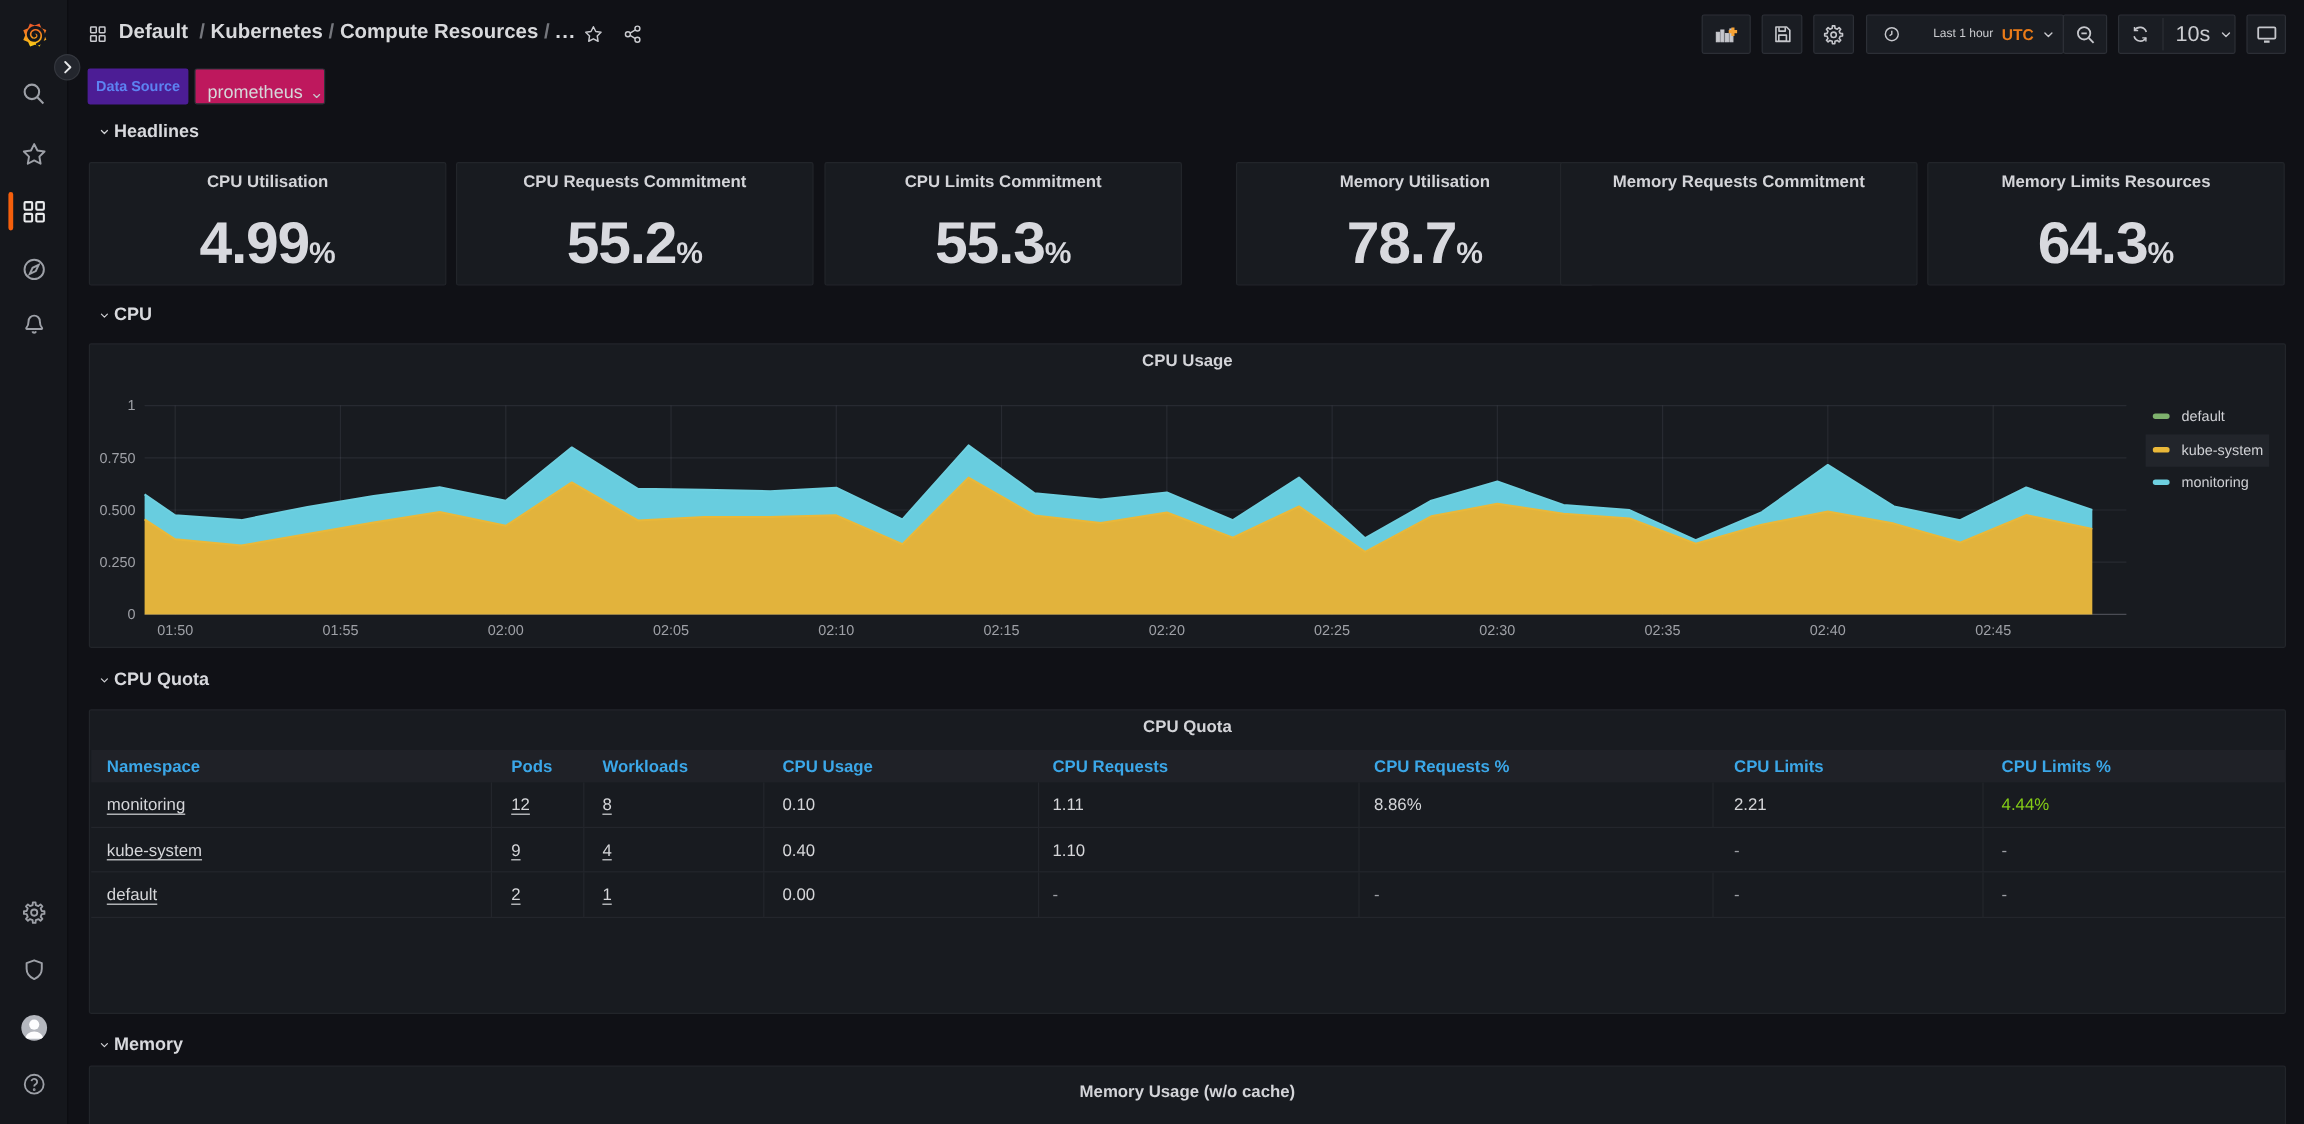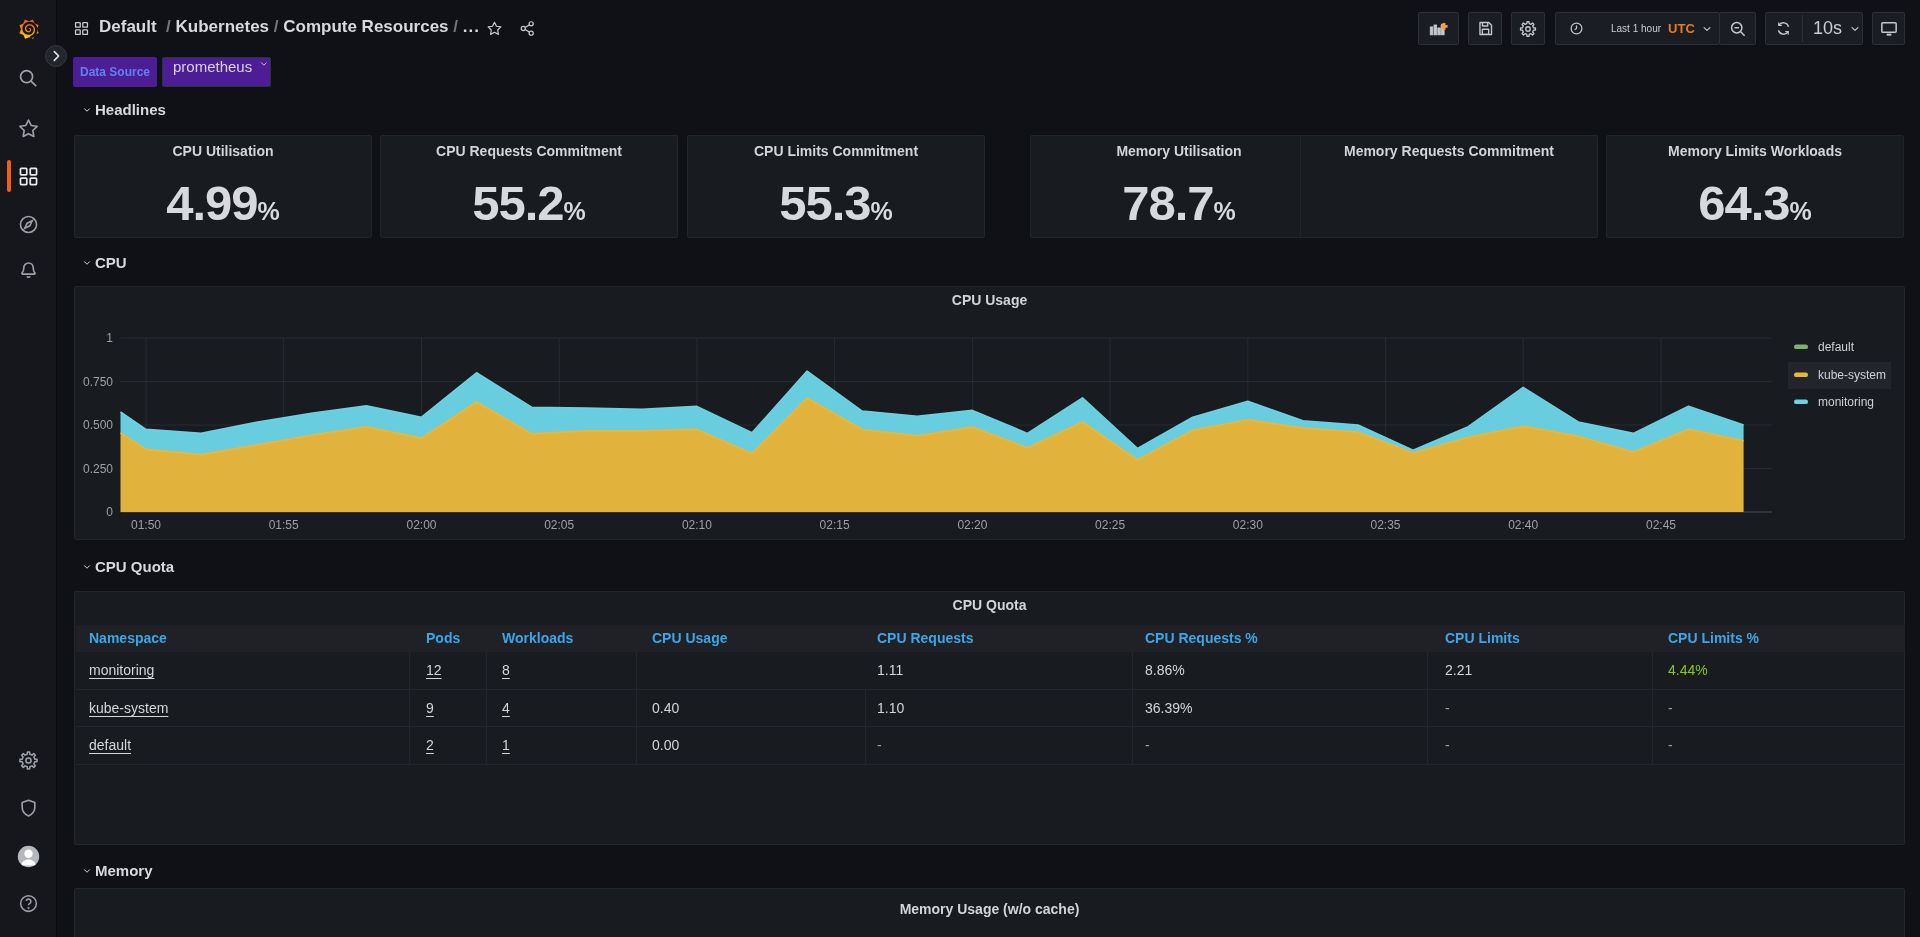--- a/index.html
+++ b/index.html
@@ -201,21 +201,21 @@
 <svg class="ic" width="14" height="14" viewBox="0 0 24 24" stroke="currentColor" style="color:#c6c7cc;margin-left:6px">
       <use href="#i-chevd"></use>
     </svg>
   </div>
 <div class="btn" style="left:1872px;width:33px">
     <svg class="ic abs" style="left:0px;top:0px;color:#c6c7cc;position:relative" width="20" height="20" viewBox="0 0 24 24" stroke="currentColor">
       <use href="#i-monitor"></use>
     </svg>
   </div>
 <div class="abs" style="left:73px;top:57px;width:84px;height:30px;background:#4c1d95;border-radius:2px;display:flex;align-items:center;justify-content:center;font-size:12px;font-weight:700;color:#5d83f2">Data Source</div>
-<div class="abs" style="left:162px;top:57px;width:109px;height:30px;background:#4c1d95;border:1px solid #2f323a;border-radius:2px;display:flex;align-items:flex-start;padding-left:10px">
+<div class="abs" style="left:162px;top:57px;width:109px;height:30px;background:#be185d;border:1px solid #2f323a;border-radius:2px;display:flex;align-items:flex-end;padding-left:10px">
 <span style="font-size:15px;color:#d6d7da">prometheus</span>
 <svg class="ic" width="12" height="12" viewBox="0 0 24 24" stroke="#c6c7cc" style="margin-left:6px">
       <use href="#i-chevd"></use>
     </svg>
   </div>
 <svg class="ic abs" style="left:81px;top:104px;color:#d0d1d5" width="12" height="12" viewBox="0 0 24 24" stroke="currentColor">
     <use href="#i-chevd"></use>
   </svg>
 <div class="sect" style="left:95px;top:101px">Headlines</div>
 <svg class="ic abs" style="left:81px;top:257px;color:#d0d1d5" width="12" height="12" viewBox="0 0 24 24" stroke="currentColor">
@@ -243,21 +243,21 @@
     <div class="statv" style="top:43px">55.3<span>%</span></div>
   </div>
 <div class="panel" style="left:1030px;top:135px;width:298px;height:103px">
     <div class="ptitle" style="top:7px">Memory Utilisation</div>
     <div class="statv" style="top:43px">78.7<span>%</span></div>
   </div>
 <div class="panel" style="left:1300px;top:135px;width:298px;height:103px">
     <div class="ptitle" style="top:7px">Memory Requests Commitment</div>
   </div>
 <div class="panel" style="left:1606px;top:135px;width:298px;height:103px">
-    <div class="ptitle" style="top:7px">Memory Limits Workloads</div>
+    <div class="ptitle" style="top:7px">Memory Limits Resources</div>
     <div class="statv" style="top:43px">64.3<span>%</span></div>
   </div>
 <div class="panel" style="left:74px;top:286px;width:1831px;height:254px">
     <div class="ptitle" style="top:5px;font-size:14px">CPU Usage</div>
 <svg class="abs" style="left:0;top:0" width="1829" height="252" viewBox="0 0 1829 252">
       <line x1="45.5" y1="51.0" x2="1697.0" y2="51.0" stroke="rgba(204,204,220,0.09)"></line>
       <line x1="45.5" y1="94.5" x2="1697.0" y2="94.5" stroke="rgba(204,204,220,0.09)"></line>
       <line x1="45.5" y1="138.0" x2="1697.0" y2="138.0" stroke="rgba(204,204,220,0.09)"></line>
       <line x1="45.5" y1="181.5" x2="1697.0" y2="181.5" stroke="rgba(204,204,220,0.09)"></line>
       <line x1="45.5" y1="225.0" x2="1697.0" y2="225.0" stroke="rgba(204,204,220,0.28)"></line>
@@ -312,32 +312,32 @@
       <div class="tcell" style="position:absolute;left:561px;top:0;width:229px;height:27px;line-height:27px;padding-left:15px;font-size:14px;font-weight:700;color:#3ba7e8">CPU Usage</div>
       <div class="tcell" style="position:absolute;left:1057px;top:0;width:295px;height:27px;line-height:27px;padding-left:12px;font-size:14px;font-weight:700;color:#3ba7e8">CPU Requests %</div>
       <div class="tcell" style="position:absolute;left:790px;top:0;width:267px;height:27px;line-height:27px;padding-left:11px;font-size:14px;font-weight:700;color:#3ba7e8">CPU Requests</div>
       <div class="tcell" style="position:absolute;left:1352px;top:0;width:225px;height:27px;line-height:27px;padding-left:17px;font-size:14px;font-weight:700;color:#3ba7e8">CPU Limits</div>
       <div class="tcell" style="position:absolute;left:1577px;top:0;width:254px;height:27px;line-height:27px;padding-left:15px;font-size:14px;font-weight:700;color:#3ba7e8">CPU Limits %</div>
     </div>
 <div class="abs" style="left:1px;top:60.0px;width:1829px;height:37.7px;border-bottom:1px solid #23262c">
       <div class="tcell" style="position:absolute;left:0px;top:0;width:334px;height:37.7px;line-height:37.7px;padding-left:13px;font-size:14px;color:#d5d6d9;border-right:1px solid #23262c;"><span style="text-decoration:underline;text-underline-offset:3px">monitoring</span></div>
       <div class="tcell" style="position:absolute;left:334px;top:0;width:77px;height:37.7px;line-height:37.7px;padding-left:16px;font-size:14px;color:#d5d6d9;border-right:1px solid #23262c;"><span style="text-decoration:underline;text-underline-offset:3px">12</span></div>
       <div class="tcell" style="position:absolute;left:411px;top:0;width:150px;height:37.7px;line-height:37.7px;padding-left:15px;font-size:14px;color:#d5d6d9;border-right:1px solid #23262c;"><span style="text-decoration:underline;text-underline-offset:3px">8</span></div>
+      <div class="tcell" style="position:absolute;left:561px;top:0;width:229px;height:37.7px;line-height:37.7px;padding-left:15px;font-size:14px;color:#d5d6d9;border-right:1px solid #23262c;">0.10</div>
       <div class="tcell" style="position:absolute;left:790px;top:0;width:267px;height:37.7px;line-height:37.7px;padding-left:11px;font-size:14px;color:#d5d6d9;border-right:1px solid #23262c;">1.11</div>
       <div class="tcell" style="position:absolute;left:1057px;top:0;width:295px;height:37.7px;line-height:37.7px;padding-left:12px;font-size:14px;color:#d5d6d9;border-right:1px solid #23262c;">8.86%</div>
       <div class="tcell" style="position:absolute;left:1352px;top:0;width:225px;height:37.7px;line-height:37.7px;padding-left:17px;font-size:14px;color:#d5d6d9;border-right:1px solid #23262c;">2.21</div>
       <div class="tcell" style="position:absolute;left:1577px;top:0;width:254px;height:37.7px;line-height:37.7px;padding-left:15px;font-size:14px;color:#84cc16;">4.44%</div>
     </div>
 <div class="abs" style="left:1px;top:97.7px;width:1829px;height:37.7px;border-bottom:1px solid #23262c">
       <div class="tcell" style="position:absolute;left:0px;top:0;width:334px;height:37.7px;line-height:37.7px;padding-left:13px;font-size:14px;color:#d5d6d9;border-right:1px solid #23262c;"><span style="text-decoration:underline;text-underline-offset:3px">kube-system</span></div>
       <div class="tcell" style="position:absolute;left:334px;top:0;width:77px;height:37.7px;line-height:37.7px;padding-left:16px;font-size:14px;color:#d5d6d9;border-right:1px solid #23262c;"><span style="text-decoration:underline;text-underline-offset:3px">9</span></div>
       <div class="tcell" style="position:absolute;left:411px;top:0;width:150px;height:37.7px;line-height:37.7px;padding-left:15px;font-size:14px;color:#d5d6d9;border-right:1px solid #23262c;"><span style="text-decoration:underline;text-underline-offset:3px">4</span></div>
       <div class="tcell" style="position:absolute;left:561px;top:0;width:229px;height:37.7px;line-height:37.7px;padding-left:15px;font-size:14px;color:#d5d6d9;border-right:1px solid #23262c;">0.40</div>
       <div class="tcell" style="position:absolute;left:790px;top:0;width:267px;height:37.7px;line-height:37.7px;padding-left:11px;font-size:14px;color:#d5d6d9;border-right:1px solid #23262c;">1.10</div>
-      <div class="tcell" style="position:absolute;left:1057px;top:0;width:295px;height:37.7px;line-height:37.7px;padding-left:12px;font-size:14px;color:#d5d6d9;border-right:1px solid #23262c;">36.39%</div>
       <div class="tcell" style="position:absolute;left:1352px;top:0;width:225px;height:37.7px;line-height:37.7px;padding-left:17px;font-size:14px;color:#9d9fa5;border-right:1px solid #23262c;">-</div>
       <div class="tcell" style="position:absolute;left:1577px;top:0;width:254px;height:37.7px;line-height:37.7px;padding-left:15px;font-size:14px;color:#9d9fa5;">-</div>
     </div>
 <div class="abs" style="left:1px;top:135.4px;width:1829px;height:37.7px;border-bottom:1px solid #23262c">
       <div class="tcell" style="position:absolute;left:0px;top:0;width:334px;height:37.7px;line-height:37.7px;padding-left:13px;font-size:14px;color:#d5d6d9;border-right:1px solid #23262c;"><span style="text-decoration:underline;text-underline-offset:3px">default</span></div>
       <div class="tcell" style="position:absolute;left:334px;top:0;width:77px;height:37.7px;line-height:37.7px;padding-left:16px;font-size:14px;color:#d5d6d9;border-right:1px solid #23262c;"><span style="text-decoration:underline;text-underline-offset:3px">2</span></div>
       <div class="tcell" style="position:absolute;left:411px;top:0;width:150px;height:37.7px;line-height:37.7px;padding-left:15px;font-size:14px;color:#d5d6d9;border-right:1px solid #23262c;"><span style="text-decoration:underline;text-underline-offset:3px">1</span></div>
       <div class="tcell" style="position:absolute;left:561px;top:0;width:229px;height:37.7px;line-height:37.7px;padding-left:15px;font-size:14px;color:#d5d6d9;border-right:1px solid #23262c;">0.00</div>
       <div class="tcell" style="position:absolute;left:790px;top:0;width:267px;height:37.7px;line-height:37.7px;padding-left:11px;font-size:14px;color:#9d9fa5;border-right:1px solid #23262c;">-</div>
       <div class="tcell" style="position:absolute;left:1057px;top:0;width:295px;height:37.7px;line-height:37.7px;padding-left:12px;font-size:14px;color:#9d9fa5;border-right:1px solid #23262c;">-</div>

